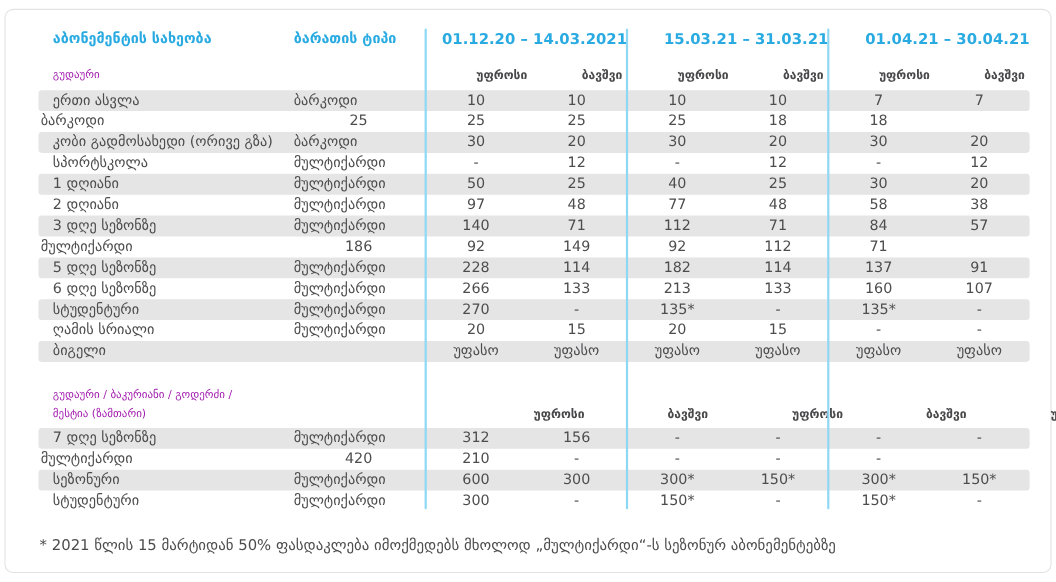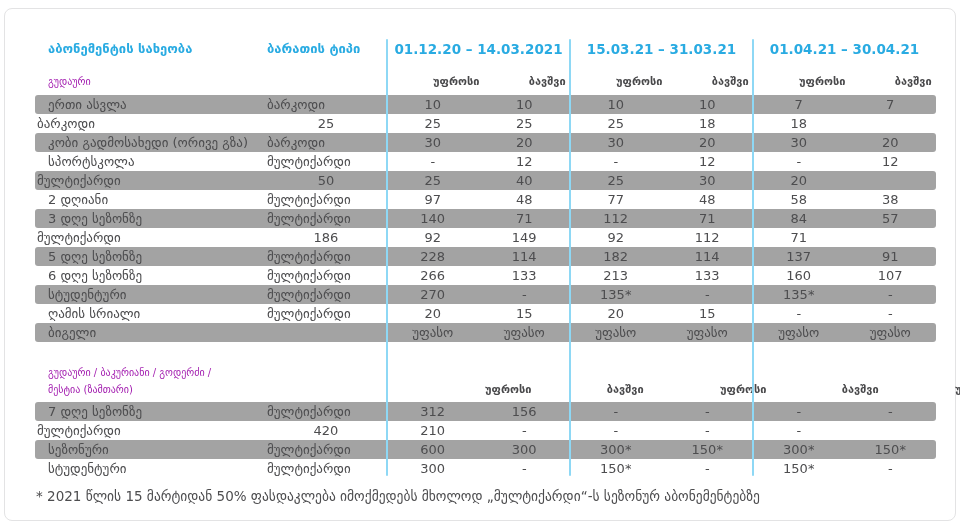--- a/index.html
+++ b/index.html
@@ -10,46 +10,46 @@
     color:#4d4d4f;
     position:relative;
     overflow:hidden;
   }
   .frame{
     position:absolute; inset:8px 4px;
     border:1px solid #e3e3e4; border-radius:8px;
     pointer-events:none;
   }
   .table-wrap{
-    position:absolute; left:35px; top:41px; width:901px;
+    position:absolute; left:35px; top:28px; width:901px;
   }
   .trow{
     display:grid;
     grid-template-columns:230px 122px repeat(6, 91.5px);
     align-items:center;
   }
   .hdr-row{ height:26px; align-items:start; }
   .col-head{
     color:#29abe2; font-weight:bold; font-size:13px; padding-left:13px;
   }
   .period{
-    grid-column:span 2; text-align:center;
+    grid-column:span 2; text-align:right;
     color:#29abe2; font-weight:bold; font-size:13.5px;
   }
   .sub-row{ height:28px; }
   .section-title{
     grid-column:span 2;
     font-weight:normal; font-size:10px; color:#a21caf; padding-left:13px;
     line-height:17px;
   }
   .sub-label{
     text-align:center; font-weight:bold; font-size:11px; color:#48484a;padding-left:46px;
   }
   .row{ height:19px; font-size:13px; }
-  .stripe{ background:#a3a3a3; border-radius:3px; }
+  .stripe{ background:#e5e5e5; border-radius:3px; }
   .c{ white-space:nowrap; }
   .label{ padding-left:13px; }
   .card{ padding-left:2px; }
   .num{ text-align:center; }
   .gap{ height:14px; }
   .hdr2-row{ height:46px; align-items:end; padding-bottom:4px; box-sizing:border-box;gap:26px;}
   .hdr2-row .sub-label{ padding-bottom:2px; }
   .vline{
     position:absolute; top:-2px; width:2px; height:437px;
     background:#8ed8f5; border-radius:1px;
@@ -123,20 +123,21 @@
     <div class="c label">სპორტსკოლა</div>
     <div class="c card">მულტიქარდი</div>
     <div class="c num">-</div>
     <div class="c num">12</div>
     <div class="c num">-</div>
     <div class="c num">12</div>
     <div class="c num">-</div>
     <div class="c num">12</div>
   </div>
   <div class="trow row stripe">
+    <div class="c label">1 დღიანი</div>
     <div class="c card">მულტიქარდი</div>
     <div class="c num">50</div>
     <div class="c num">25</div>
     <div class="c num">40</div>
     <div class="c num">25</div>
     <div class="c num">30</div>
     <div class="c num">20</div>
   </div>
   <div class="trow row">
     <div class="c label">2 დღიანი</div>

